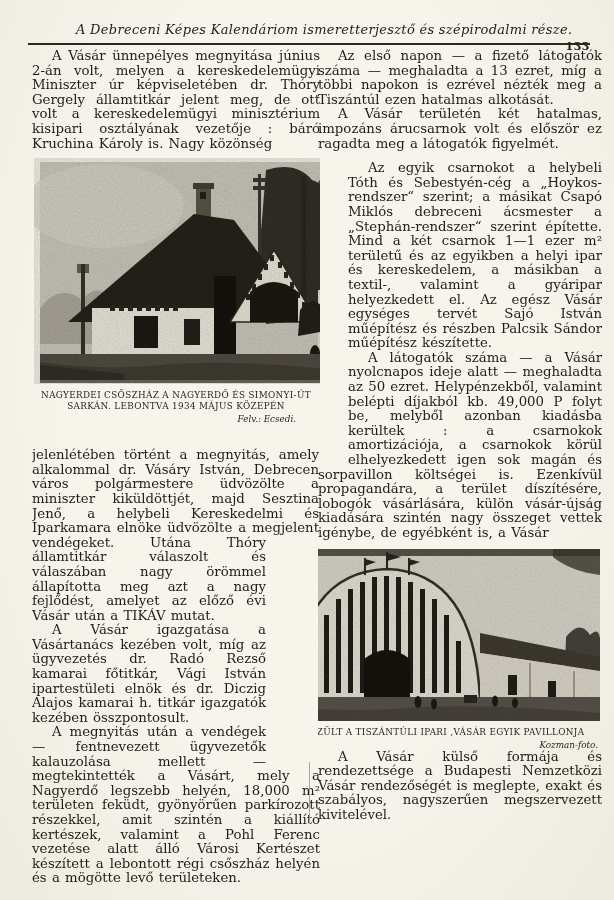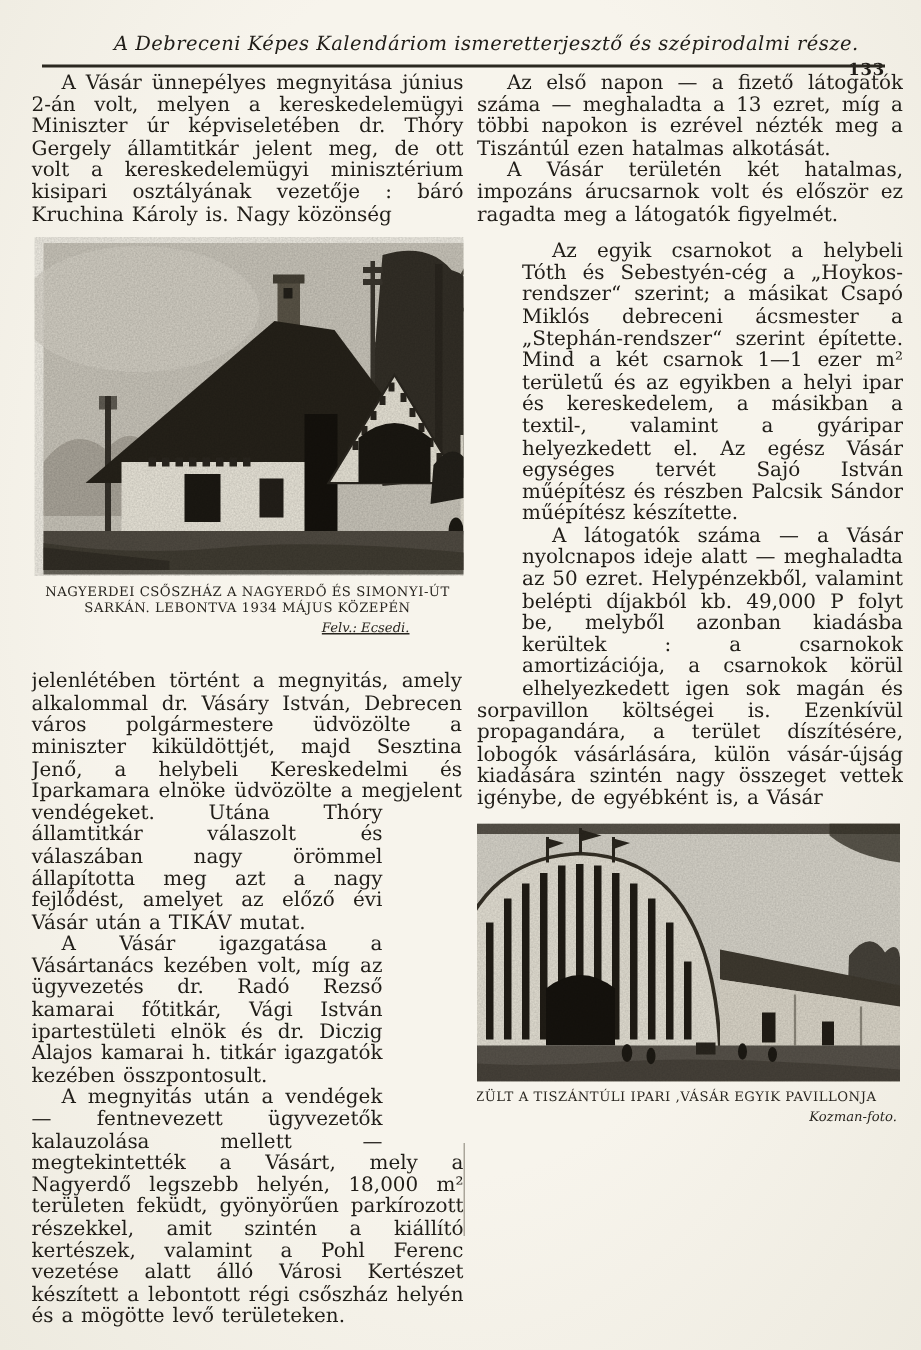--- a/index.html
+++ b/index.html
@@ -14,30 +14,30 @@
     color:#201d18;
     -webkit-font-smoothing:antialiased;
   }
   .col p{margin:0;text-align:justify;font-size:13.3px;line-height:14.6px;word-spacing:1px;hyphens:auto;}
   .indent{text-indent:1.5em;}
   .page-header{position:absolute;top:20px;left:26px;width:566px;height:26px;}
   .header-title{position:absolute;left:50px;right:58px;top:2px;text-align:center;font-style:italic;font-size:13px;letter-spacing:.3px;white-space:nowrap;}
   .page-number{position:absolute;right:2px;top:1px;font-weight:bold;font-size:11px;letter-spacing:.5px;margin-top:19px;}
   .header-rule{position:absolute;top:43px;left:28px;width:562px;border-top:2px solid #2b2820;}
   .col{position:absolute;top:49px;height:848px;overflow:hidden;}
-  .col-left{left:21px;width:288px;}
+  .col-left{left:32px;width:288px;}
   .col-right{left:318px;width:284px;}
   figure{margin:0;padding:0;}
   .photo1{margin:7px 0 0 2px;width:298px;height:226px;}
   .photo2{margin:8px 0 0 -50px;width:332px;height:172px;clear:both;}
   .photo1 svg,.photo2 svg{display:block;width:100%;height:100%;}
   .caption{font-size:8.8px;line-height:11px;letter-spacing:.35px;text-align:center;margin:6px auto 0;max-width:272px;color:#28251f;}
   .caption-wide{margin-left:-50px;width:332px;max-width:332px;}
   .credit{font-size:8.8px;line-height:10px;font-style:italic;text-align:right;color:#28251f;}
-  .credit-1{margin:2px 36px 0 0;text-decoration:underline;}
+  .credit-1{margin:2px 24px 0 0;}
   .credit-2{margin:2px 4px 0 0;}
   .flow{margin-top:24px;}
   .flow-right{margin-top:10px;}
   .notch-r-offset{float:right;width:1px;height:101px;}
   .notch-r{float:right;clear:right;width:54px;height:218px;}
   .notch-l{float:left;width:30px;height:292px;}
   .gutter-mark{position:absolute;left:309px;top:762px;width:1px;height:62px;background:#aaa59a;}
 </style>
 </head>
 <body>
@@ -184,15 +184,16 @@
       <ellipse cx="227" cy="152" rx="3" ry="5.5" fill="#1d1a14"></ellipse>
       <ellipse cx="247" cy="154" rx="3" ry="5" fill="#1d1a14"></ellipse>
       <rect x="196" y="146" width="13" height="8" fill="#2a261f"></rect>
       <rect x="0" y="0" width="332" height="172" filter="url(#grain)" opacity="0.4"></rect>
     </svg>
   </figure>
 
   <div class="caption caption-wide">ELKÉSZÜLT A TISZÁNTÚLI IPARI ‚VÁSÁR EGYIK PAVILLONJA</div>
   <div class="credit credit-2">Kozman-foto.</div>
 
+  <p class="indent">A Vásár külső formája és rendezettsége a Budapesti Nemzetközi Vásár rendezőségét is meglepte, exakt és szabályos, nagyszerűen megszervezett kivitelével.</p>
 </div>
 
 <div class="gutter-mark"></div>
 
 </body></html>

